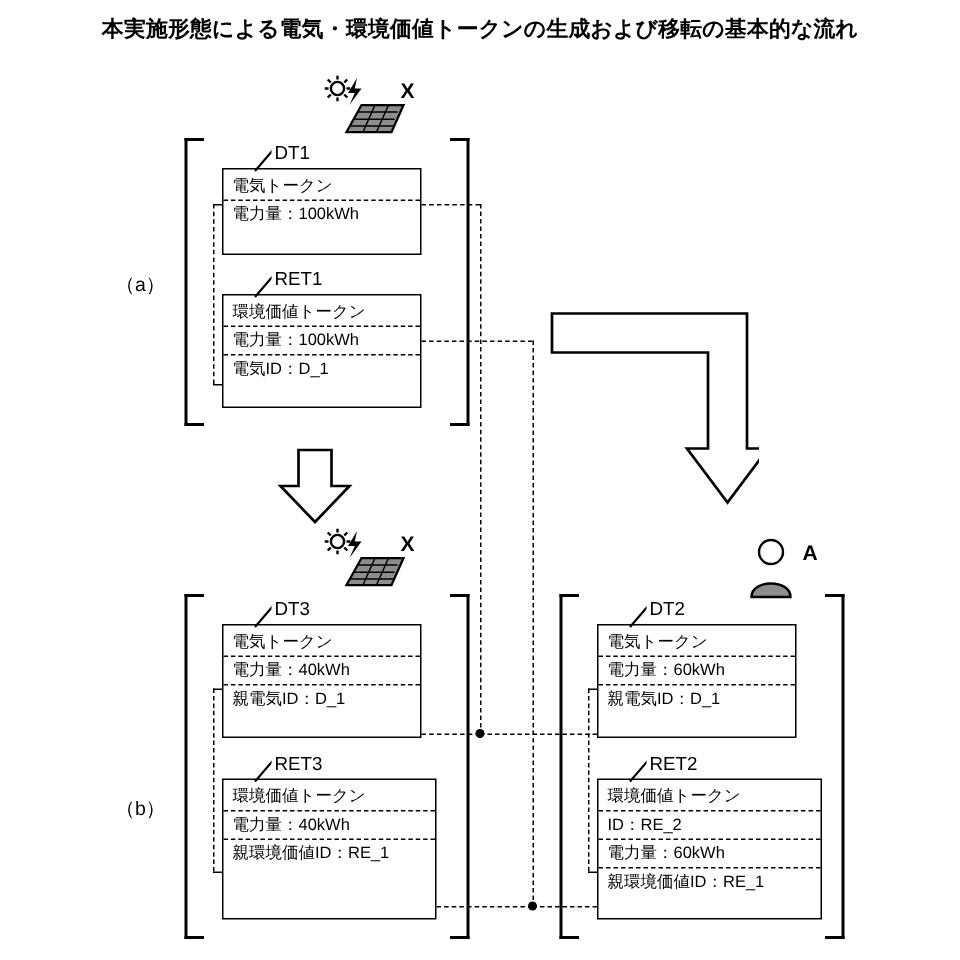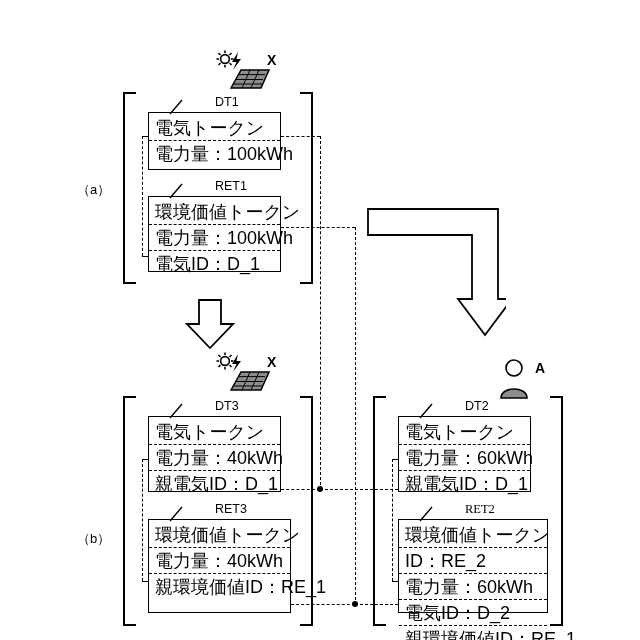--- a/index.html
+++ b/index.html
@@ -26,50 +26,51 @@
   }
   .bracket .b-l{left:0;border-left:2px solid #000;}
   .bracket .b-r{right:0;border-right:2px solid #000;}
 
   
   .tokbox{
     position:absolute;border:1.6px solid #000;background:#fff;
     box-sizing:border-box;
   }
   .tokbox .row{
-    font-size:18px;line-height:1.0;
+    font-size:11px;line-height:1.0;
     padding:4px 5px 3px 6px;
     white-space:nowrap;
   }
   .tokbox .row.dashed{border-top:1.3px dashed #000;}
   .tokbox .row.first{padding-top:6px;}
 
   
   .boxname{
-    position:absolute;font-size:12.5px;background:#fff;padding:0 2px;margin-left:32px;
+    position:absolute;font-size:12.5px;background:#fff;padding:0 2px;
   }
   .leader{position:absolute;}
 
   
   .dline{position:absolute;background:transparent;}
   .dline.h{border-top:1.6px dashed #000;}
   .dline.v{border-left:1.6px dashed #000;}
   .dot{position:absolute;width:6px;height:6px;border-radius:50%;background:#000;}
 
   
   .arrow{position:absolute;}
   .solarwrap{position:absolute;}
   .personwrap{position:absolute;}
   .xlabel{position:absolute;font-size:14px;font-weight:bold;}
 </style>
 </head>
 <body>
 
 <div class="canvas">
 
+  <div class="title">本実施形態による電気・環境価値トークンの生成および移転の基本的な流れ</div>
 
   <div class="solarwrap" style="left:211px;top:50px;">
     <svg width="60" height="42" viewBox="0 0 60 42">
 
       <g stroke="#000" stroke-width="1.6" fill="none">
         <circle cx="14" cy="9" r="4.4"></circle>
         <line x1="14" y1="0.5" x2="14" y2="3"></line>
         <line x1="14" y1="15" x2="14" y2="17.5"></line>
         <line x1="5.5" y1="9" x2="8" y2="9"></line>
         <line x1="20" y1="9" x2="22.5" y2="9"></line>
@@ -204,27 +205,26 @@
   </div>
   <svg class="leader" style="left:418px;top:402px;" width="40" height="18">
     <path d="M2,16 L14,2" stroke="#000" stroke-width="1.4" fill="none"></path>
   </svg>
   <div class="boxname" style="left:431px;top:399px;">DT2</div>
 
   <div class="tokbox" style="left:398px;top:519px;width:150px;height:94px;">
     <div class="row first">環境価値トークン</div>
     <div class="row dashed">ID：RE_2</div>
     <div class="row dashed">電力量：60kWh</div>
-    <div class="row dashed">電気ID：D_2</div>
     <div class="row dashed">親環境価値ID：RE_1</div>
   </div>
   <svg class="leader" style="left:418px;top:505px;" width="40" height="18">
     <path d="M2,16 L14,2" stroke="#000" stroke-width="1.4" fill="none"></path>
   </svg>
-  <div class="boxname" style="left:431px;top:502px;font-family:Liberation Serif, serif;">RET2</div>
+  <div class="boxname" style="left:431px;top:502px;">RET2</div>
 
   <div class="dline h" style="left:281px;top:136px;width:39px;"></div>
   <div class="dline v" style="left:320px;top:136px;height:354px;"></div>
   <div class="dline h" style="left:281px;top:489px;width:39px;"></div>
   <div class="dline h" style="left:320px;top:489px;width:78px;"></div>
   <div class="dot" style="left:317px;top:486px;"></div>
 
   <div class="dline h" style="left:281px;top:227px;width:74px;"></div>
   <div class="dline v" style="left:355px;top:227px;height:378px;"></div>
   <div class="dline h" style="left:291px;top:604px;width:64px;"></div>

